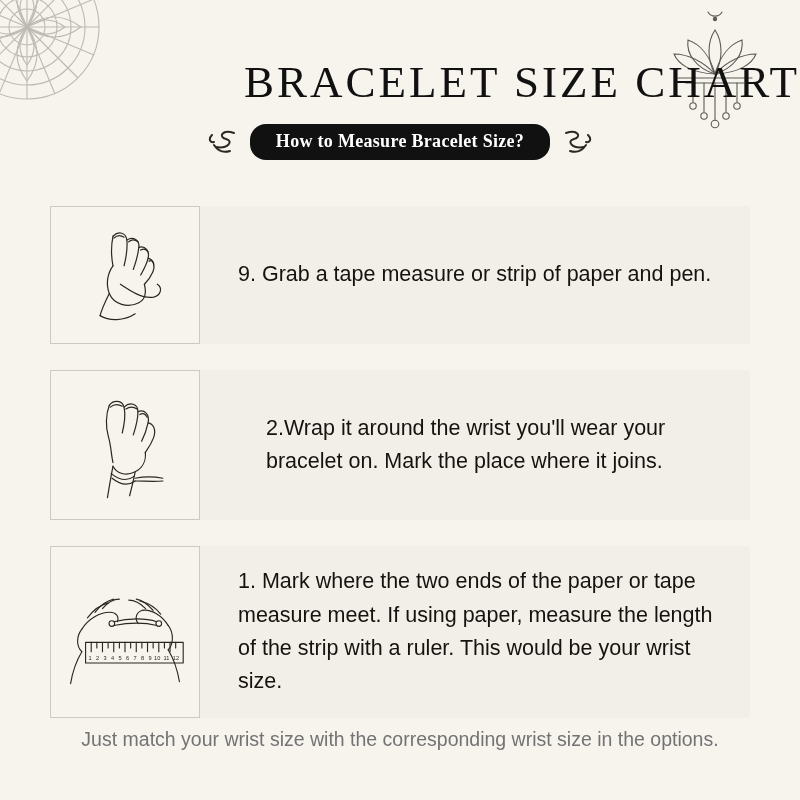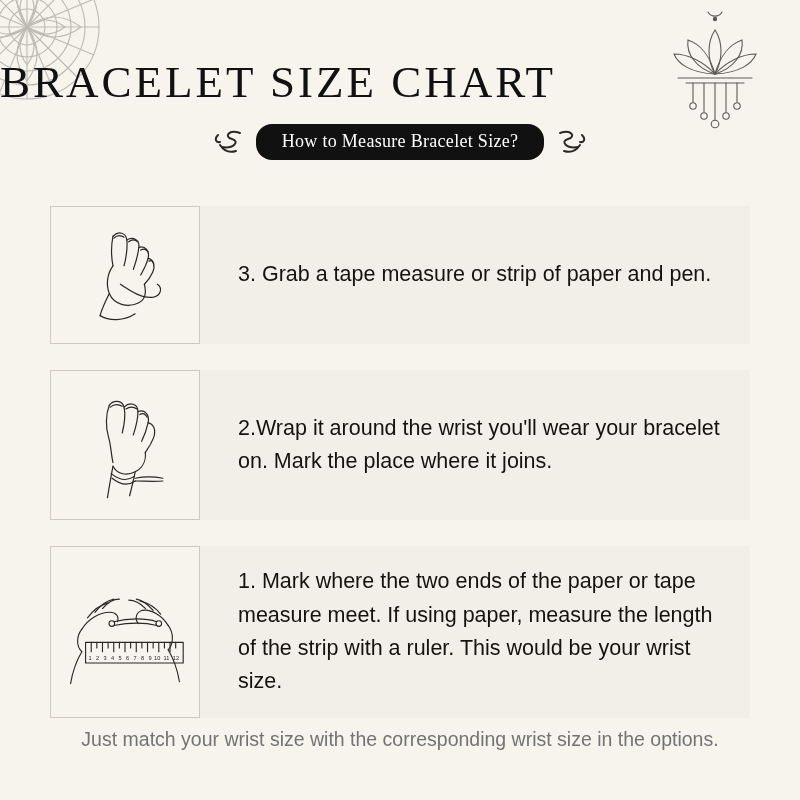--- a/index.html
+++ b/index.html
@@ -35,21 +35,21 @@
     opacity: .75;
     pointer-events: none;
   }
 
   
   .title {
     position: absolute;
     top: 56px;
     left: 0;
     width: 800px;
-    text-align: left;
+    text-align: right;
     font-family: "Liberation Serif", serif;
     font-size: 45px;
     letter-spacing: 3px;
     color: #111;
     font-weight: 400;
   }
 
   .subtitle-row {
     position: absolute;
     top: 124px;
@@ -60,21 +60,21 @@
     justify-content: center;
     gap: 12px;
   }
   .pill {
     background: #111;
     color: #fff;
     border-radius: 16px;
     padding: 7px 26px 8px 26px;
     font-family: "Liberation Serif", serif;
     font-size: 18px;
-    font-weight: normal;
+    font-weight: bold;
     letter-spacing: .3px;
     white-space: nowrap;
   }
   .flourish {
     width: 30px;
     height: 26px;
     opacity: .9;
   }
 
   
@@ -106,21 +106,21 @@
     flex: 1;
     display: flex;
     align-items: center;
     padding: 10px 28px 10px 38px;
     font-size: 21.5px;
     line-height: 1.55;
     color: #15130f;
   }
 
   .h1 { height: 138px; }
-  .h2 { height: 150px; }
+  .h2 { height: 150px; gap: 28px; }
   .h3 { height: 172px; }
 
   
   .footer {
     position: absolute;
     left: 0;
     top: 728px;
     width: 800px;
     text-align: center;
     font-size: 19.5px;
@@ -247,21 +247,21 @@
           <path d="M91 45 q4 -2 5 3"></path>
 
           <path d="M52 50 C46 58 44 70 48 80 C53 92 68 96 80 90 C88 86 88 78 86 70"></path>
           <path d="M48 80 C44 88 40 96 38 104"></path>
 
           <path d="M60 70 C72 78 84 86 96 84 C104 82 106 74 100 70"></path>
           <path d="M38 104 C48 110 64 110 76 102"></path>
         </g>
       </svg>
     </div>
-    <div class="step-text">3. Grab a tape measure or strip of paper and pen.</div>
+    <div class="step-text">9. Grab a tape measure or strip of paper and pen.</div>
   </div>
 
   <div class="step h2">
     <div class="step-img">
       <svg viewBox="0 0 130 130" width="120" height="122">
         <g stroke="#2a2722" stroke-width="1.3" fill="none" stroke-linecap="round" stroke-linejoin="round">
 
           <path d="M48 22 C52 16 62 16 64 24 C66 34 64 44 62 52"></path>
           <path d="M64 24 C70 18 79 20 79 29 C79 39 76 48 74 54"></path>
           <path d="M79 29 C86 26 92 32 90 41 C88 50 85 57 83 61"></path>

